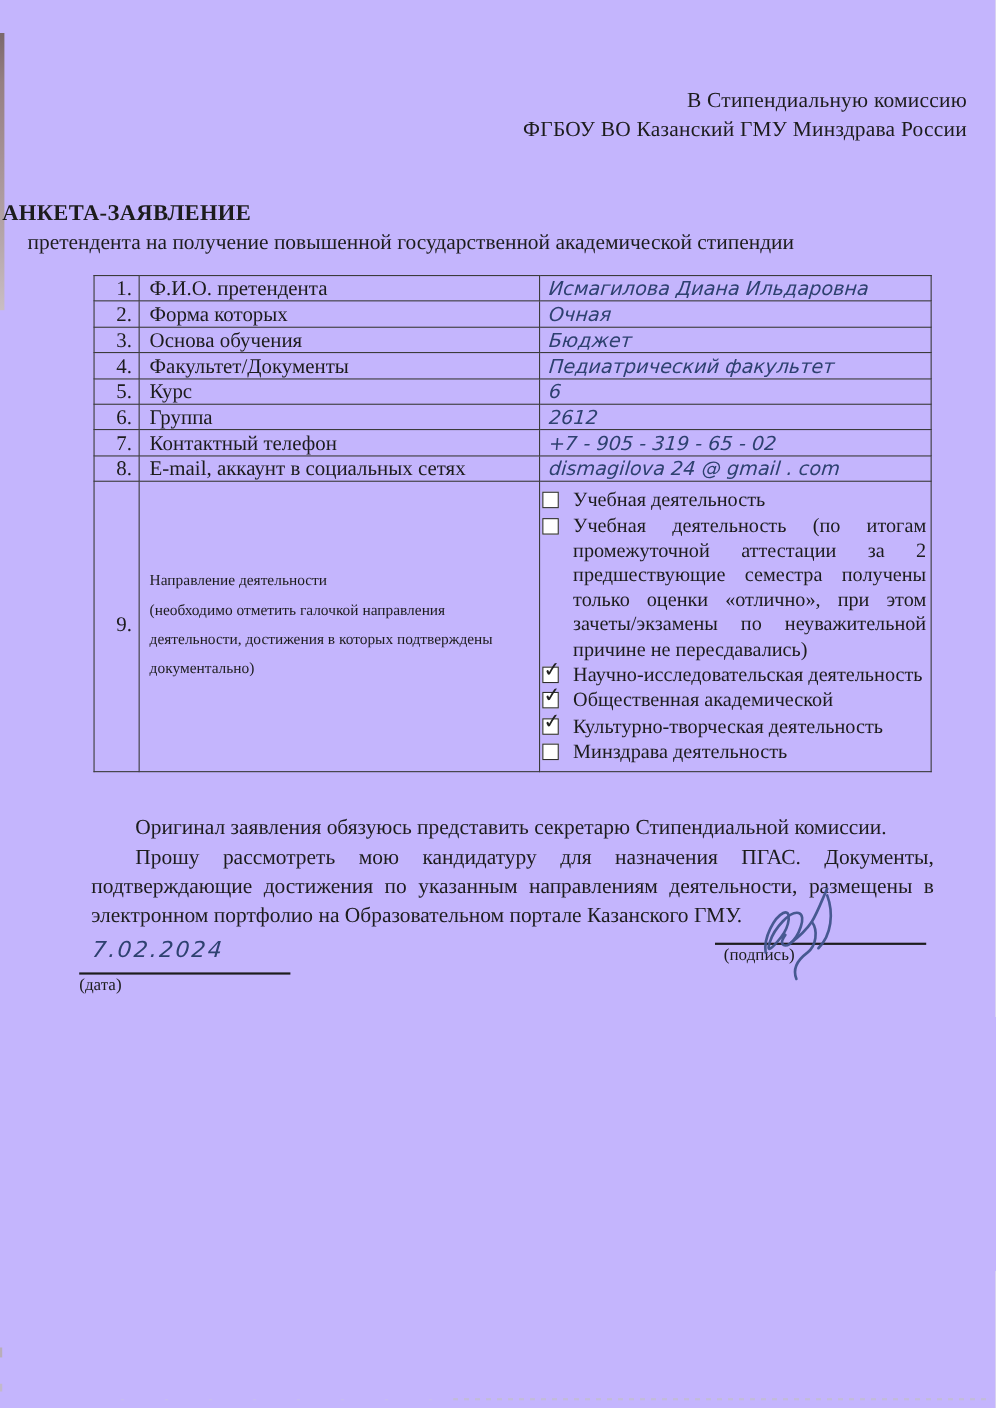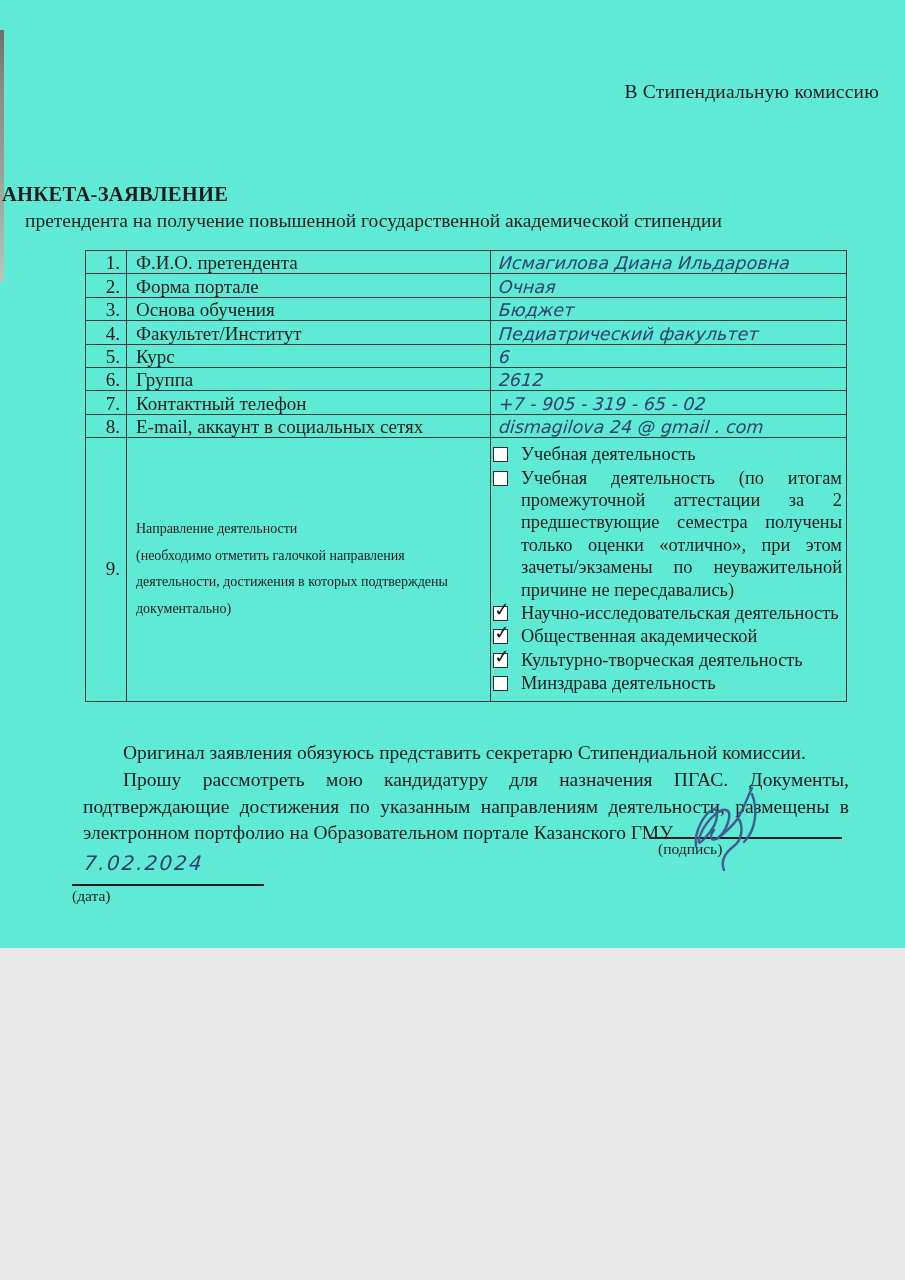--- a/index.html
+++ b/index.html
@@ -1,21 +1,21 @@
 <!DOCTYPE html>
 <html><head>
 <meta charset="utf-8">
 <style>
   * { box-sizing: border-box; }
   html, body { margin: 0; padding: 0; background: #e8e8e8; }
   .page {
     position: relative;
-    width: 905px; height: 948px;
+    width: 905px; height: 1280px;
     margin: 0 auto;
-    background: #5eead4;
+    background: #c4b5fd;
     font-family: "Liberation Serif", serif;
     color: #1c1c1c;
     overflow: hidden;
   }
 
   
   .scan-edge-left {
     position: absolute; left: 0; top: 30px; width: 4px; height: 252px;
     background: linear-gradient(180deg, #6e5a52 0%, #8d766d 18%, #a08b83 45%, #b3a49c 75%, #cabfb9 100%);
     opacity: .85;
@@ -93,38 +93,39 @@
 
   
   .footer-date { position: absolute; left: 72px; top: 853px; width: 192px; }
   .date-line {
     border-bottom: 2px solid #1d1d1d; height: 33px;
     padding-left: 12px;
   }
   .date-line .hw { font-size: 20px; letter-spacing: 2px; }
   .line-caption { font-size: 15.5px; margin-top: 1px; }
 
-  .footer-sign { position: absolute; left: 650px; top: 806px; width: 192px; }
+  .footer-sign { position: absolute; left: 650px; top: 826px; width: 192px; }
   .sign-line { border-bottom: 2px solid #1d1d1d; height: 33px; position: relative; }
   .sign-svg { position: absolute; left: 24px; top: -22px; overflow: visible; }
   .footer-sign .line-caption { text-align: left; padding-left: 8px; }
 </style>
 </head>
 <body>
 
 <div class="page">
 
   <div class="scan-edge-left"></div>
   <div class="scan-mark-a"></div>
   <div class="scan-mark-b"></div>
   <div class="scan-noise-bottom"></div>
   <div class="scan-noise-bottom2"></div>
 
   <div class="header-block">
     <div>В Стипендиальную комиссию</div>
+    <div>ФГБОУ ВО Казанский ГМУ Минздрава России</div>
   </div>
 
   <div class="title-block">
     <div class="doc-title">АНКЕТА-ЗАЯВЛЕНИЕ</div>
     <div class="doc-subtitle">претендента на получение повышенной государственной академической стипендии</div>
   </div>
 
   <table class="form-table">
     <colgroup>
         <col style="width:41px">
@@ -132,31 +133,31 @@
         <col style="width:356px">
       </colgroup>
     <tbody>
       <tr class="simple">
         <td class="num">1.</td>
         <td class="lbl">Ф.И.О. претендента</td>
         <td class="val"><span class="hw">Исмагилова Диана Ильдаровна</span></td>
       </tr>
       <tr class="simple">
         <td class="num">2.</td>
-        <td class="lbl">Форма портале</td>
+        <td class="lbl">Форма которых</td>
         <td class="val"><span class="hw">Очная</span></td>
       </tr>
       <tr class="simple">
         <td class="num">3.</td>
         <td class="lbl">Основа обучения</td>
         <td class="val"><span class="hw">Бюджет</span></td>
       </tr>
       <tr class="simple">
         <td class="num">4.</td>
-        <td class="lbl">Факультет/Институт</td>
+        <td class="lbl">Факультет/Документы</td>
         <td class="val"><span class="hw">Педиатрический  факультет</span></td>
       </tr>
       <tr class="simple">
         <td class="num">5.</td>
         <td class="lbl">Курс</td>
         <td class="val"><span class="hw">6</span></td>
       </tr>
       <tr class="simple">
         <td class="num">6.</td>
         <td class="lbl">Группа</td>

